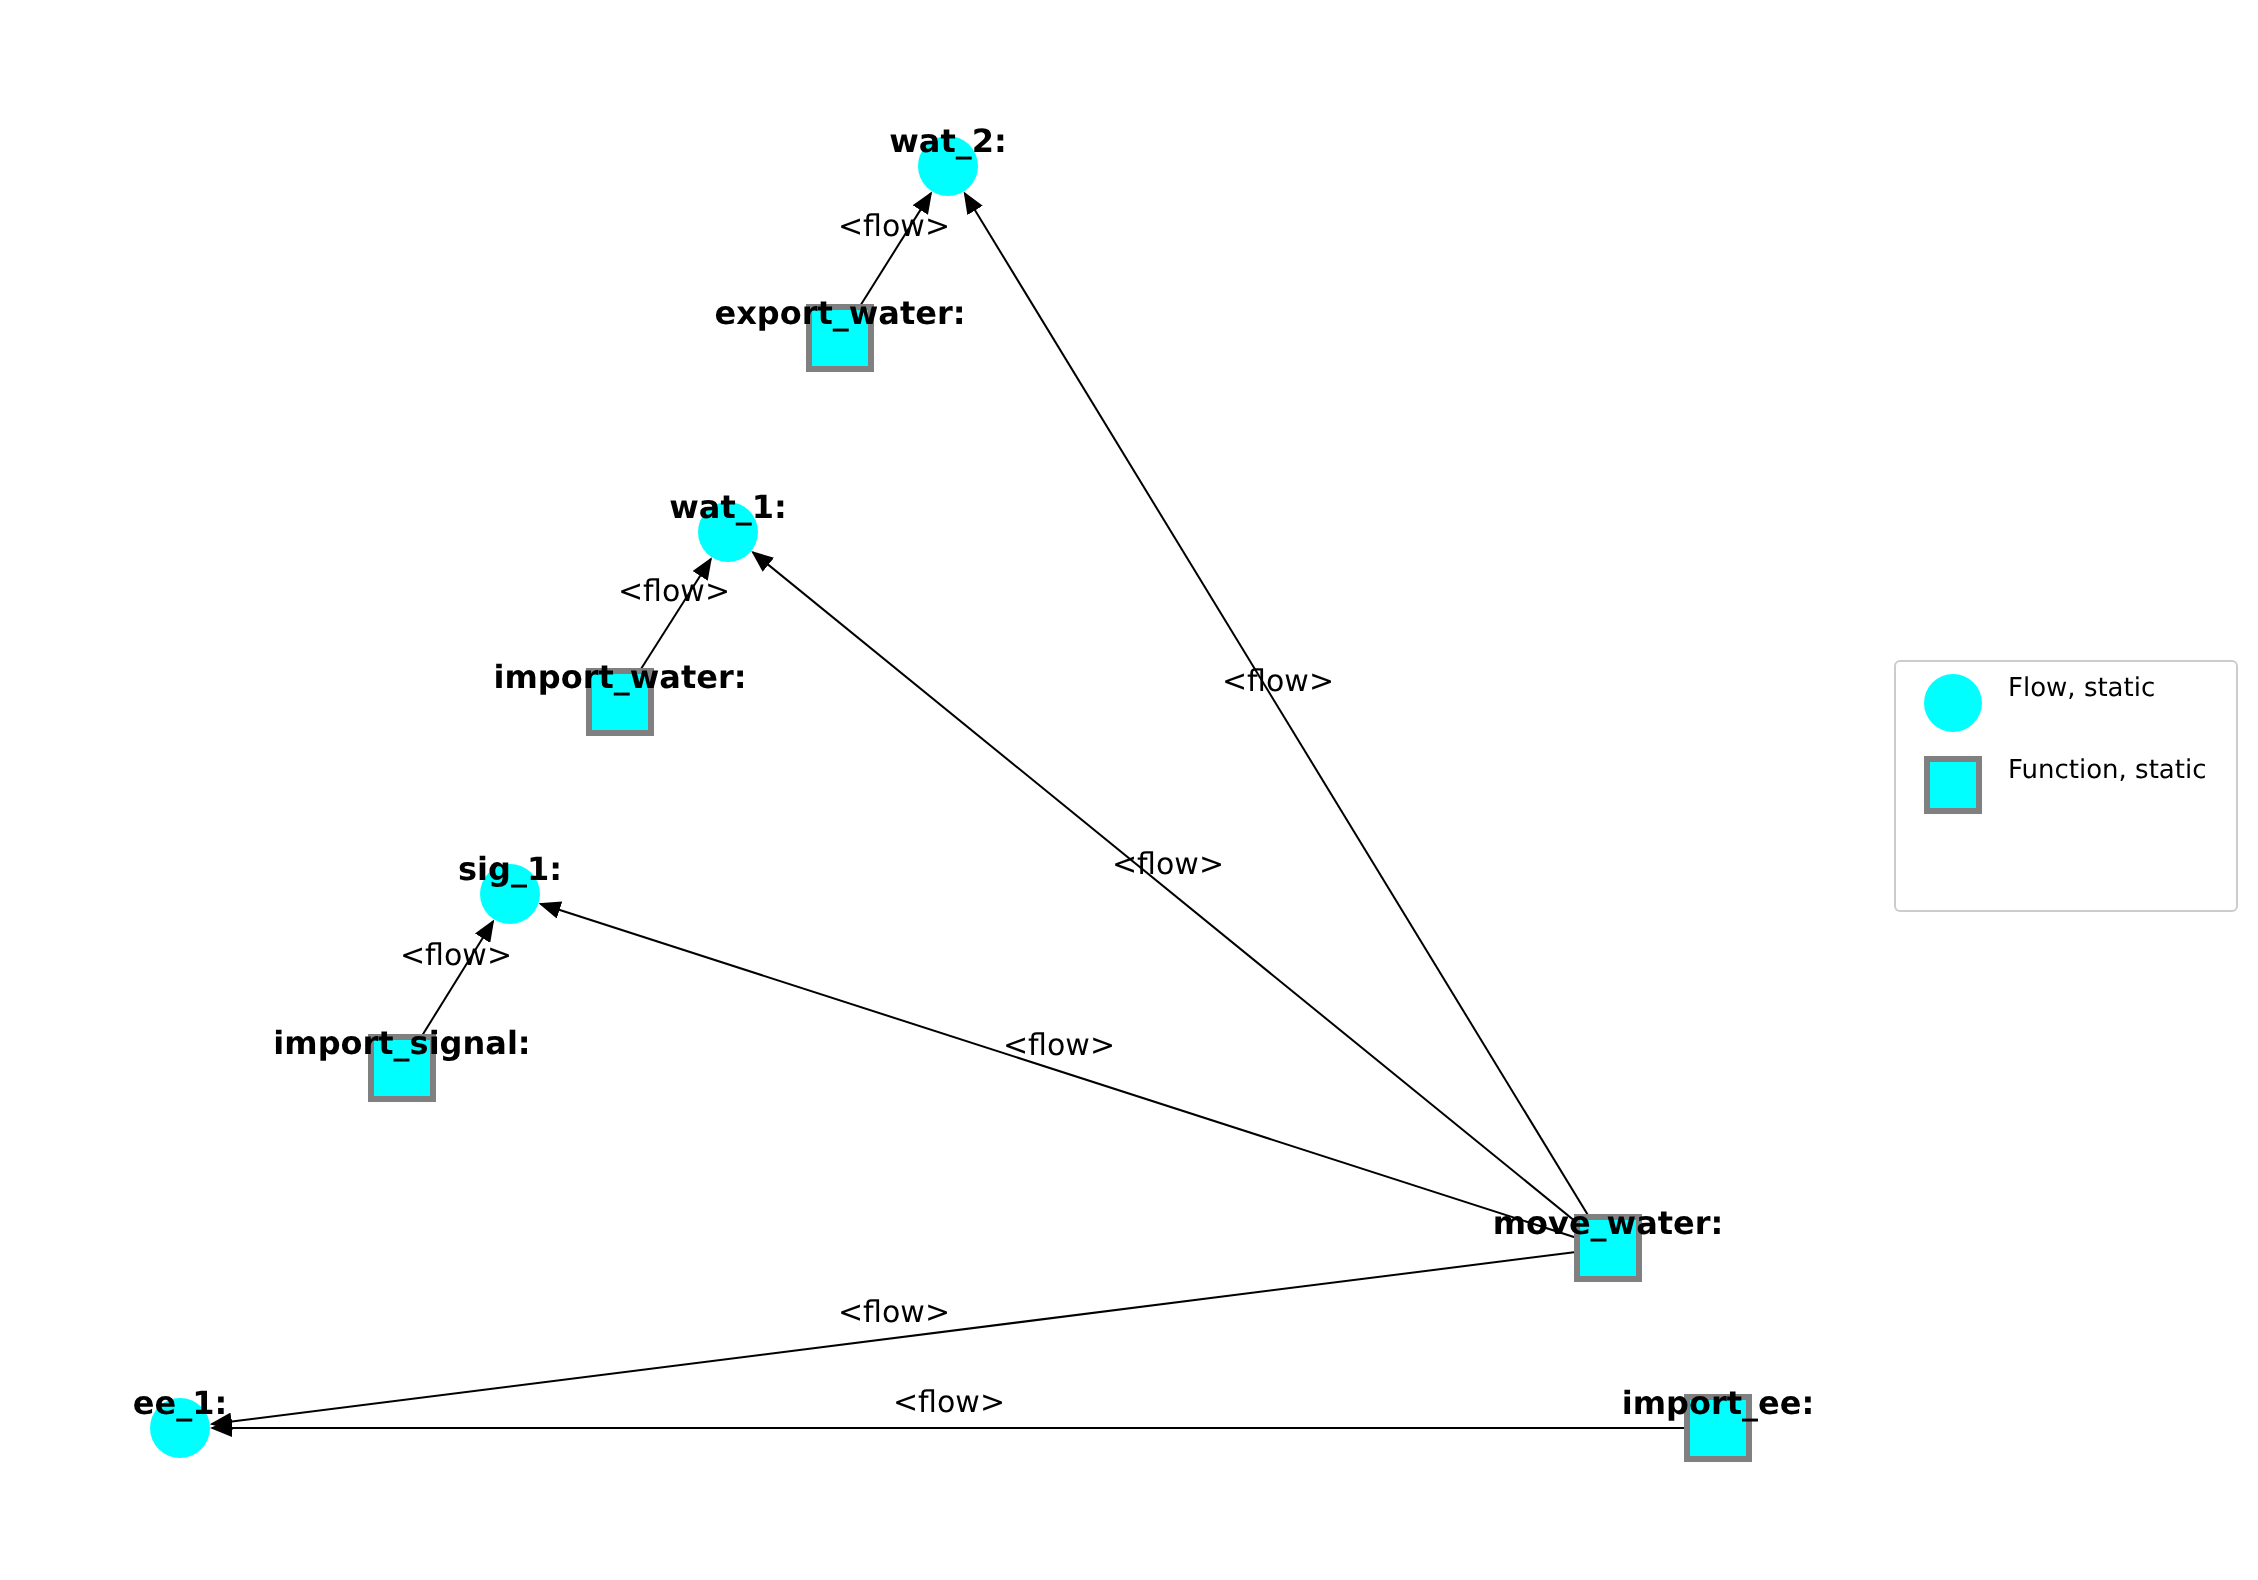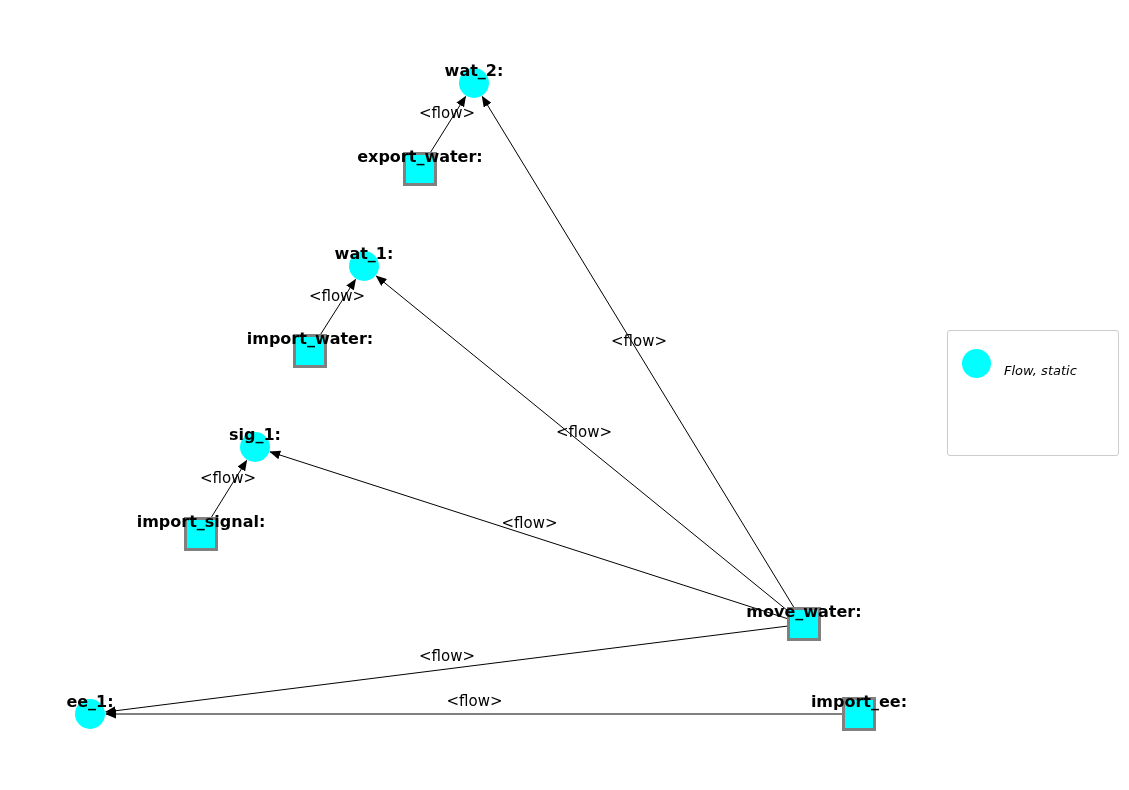--- a/index.html
+++ b/index.html
@@ -47,24 +47,23 @@
     background: #ffffff;
     border: 1px solid #cccccc;
     border-radius: 3px;
     box-sizing: border-box;
     padding: 6px 0 0 12px;
     display: flex;
     flex-direction: column;
   }
   .legend-row {
     display: flex;
-    align-items: flex-end;
+    align-items: flex-start;
     height: 41px;
     gap: 12px;
-    font-style: italic;
   }
   .legend-swatch-wrap {
     width: 32px;
     display: flex;
     justify-content: center;
     align-items: center;
   }
   .swatch-circle {
     width: 29px;
     height: 29px;
@@ -141,15 +140,21 @@
       </g>
   </svg>
 
   <div class="legend">
     <div class="legend-row">
       <span class="legend-swatch-wrap">
         <span class="swatch-circle"></span>
       </span>
       <span class="legend-label">Flow, static</span>
     </div>
+    <div class="legend-row">
+      <span class="legend-swatch-wrap">
+        <span class="swatch-square"></span>
+      </span>
+      <span class="legend-label">Function, static</span>
+    </div>
   </div>
 
 </div>
 
 </body></html>

